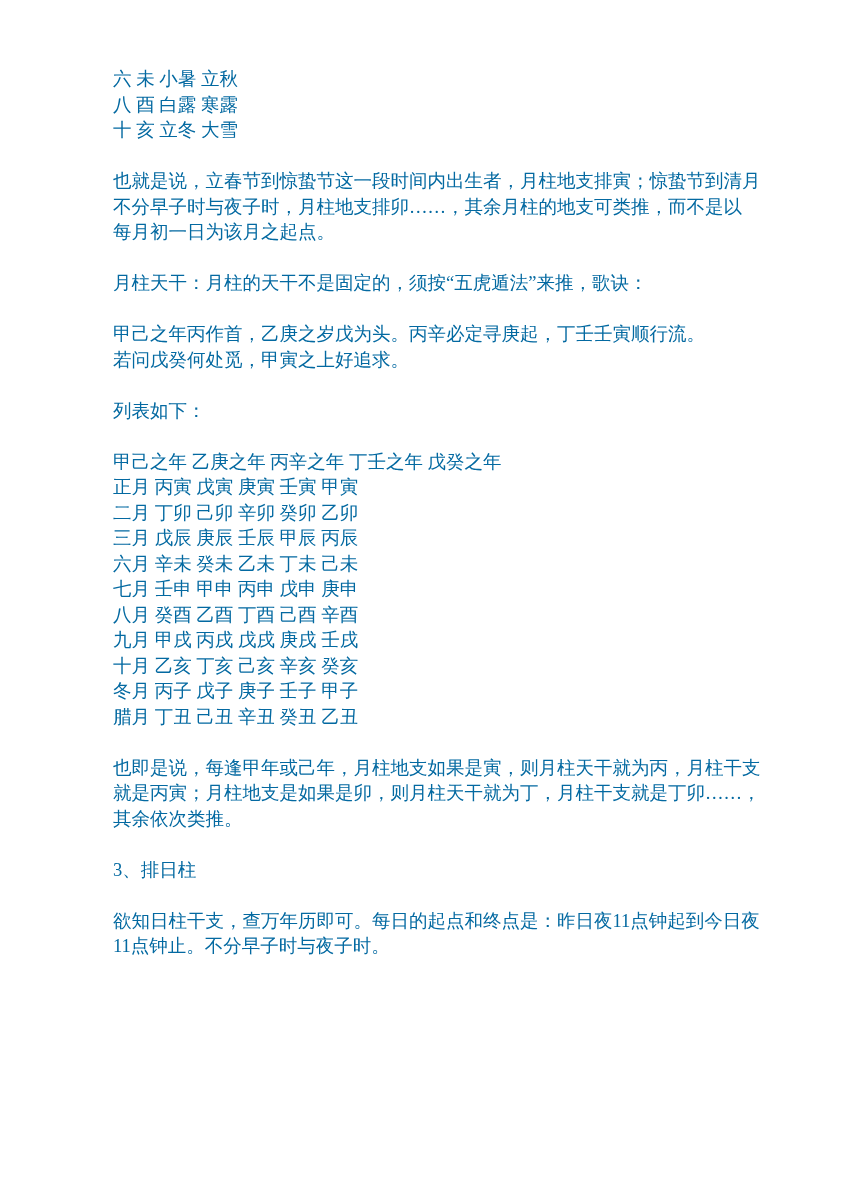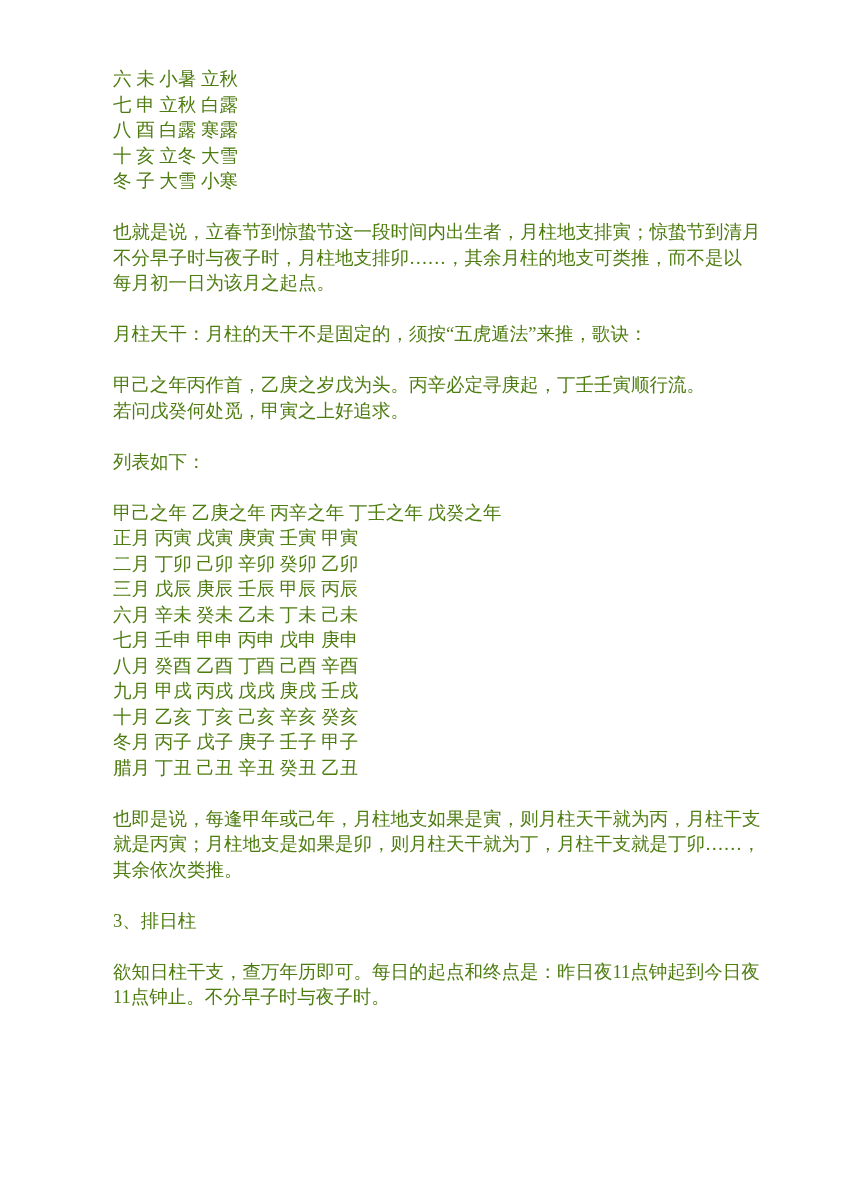--- a/index.html
+++ b/index.html
@@ -7,21 +7,21 @@
     padding: 0;
     background: #ffffff;
   }
   .page {
     position: relative;
     width: 843px;
     height: 1192px;
     background: #ffffff;
     overflow: hidden;
     font-family: "Liberation Serif", "DejaVu Serif", serif;
-    color: #4d7c0f;
+    color: #0369a1;
   }
   .content {
     position: absolute;
     left: 113px;
     top: 67px;
     width: 665px;
     font-size: 18.5px;
     line-height: 25.5px;
   }
   .block {
@@ -36,24 +36,22 @@
   }
 </style>
 </head>
 <body>
 
 <div class="page">
   <div class="content">
 
     <div class="block">
       <div class="line">六 未 小暑 立秋</div>
-      <div class="line">七 申 立秋 白露</div>
       <div class="line">八 酉 白露 寒露</div>
       <div class="line">十 亥 立冬 大雪</div>
-      <div class="line">冬 子 大雪 小寒</div>
     </div>
 
     <div class="block">
       <div class="line">也就是说，立春节到惊蛰节这一段时间内出生者，月柱地支排寅；惊蛰节到清月</div>
       <div class="line">不分早子时与夜子时，月柱地支排卯……，其余月柱的地支可类推，而不是以</div>
       <div class="line">每月初一日为该月之起点。</div>
     </div>
 
     <div class="block">
       <div class="line">月柱天干：月柱的天干不是固定的，须按“五虎遁法”来推，歌诀：</div>

